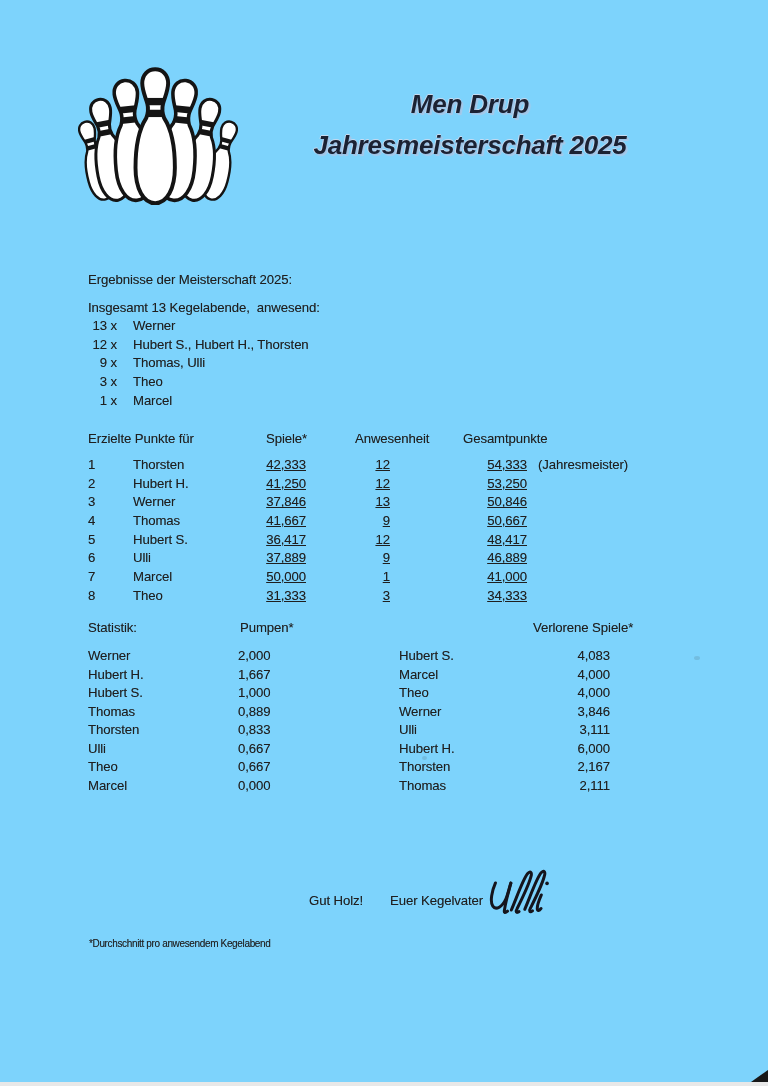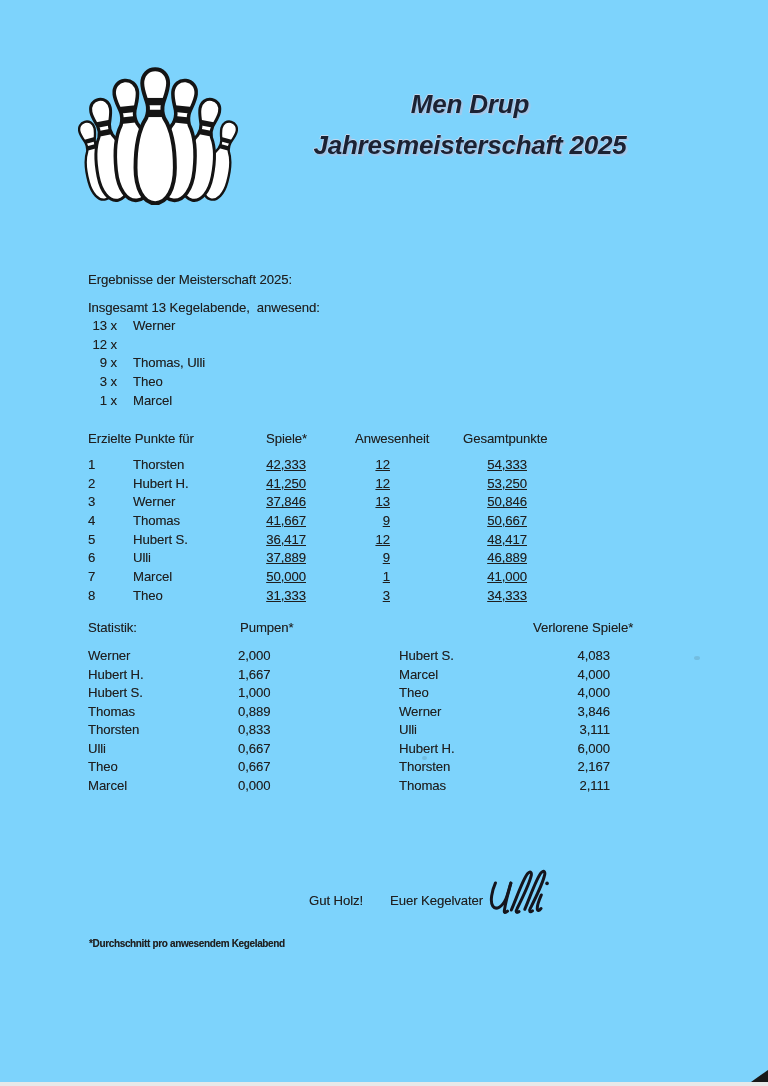--- a/index.html
+++ b/index.html
@@ -41,21 +41,21 @@
   .stats-rows { margin-top:9px; }
   .s-row { display:grid; grid-template-columns:150px 32px 129px 150px 61px; height:18.5px; }
   .s-val { text-align:right; white-space:nowrap; }
   
   .closing { position:absolute; left:0; top:893px; width:768px; height:20px; }
   .closing span { position:absolute; white-space:nowrap; }
   .greeting { left:309px; } .signoff { left:390px; }
   .signature { position:absolute; left:486px; top:869px; width:74px; height:50px; }
   .footnote {
     position:absolute; left:89px; top:938px;
-    font-size:10px; font-weight:bold; letter-spacing:-0.35px;
+    font-size:10px; font-weight:normal; letter-spacing:-0.35px;
   }
   
   .corner-artifact {
     position:absolute; right:0; bottom:0; width:17px; height:12px; background:#181818;
     clip-path:polygon(100% 0, 100% 100%, 0 100%);
   }
   .speck { position:absolute; border-radius:50%; background:rgba(60,60,60,0.14); }
   .speck-1 { left:694px; top:656px; width:6px; height:4px; }
   .speck-2 { left:422px; top:756px; width:5px; height:4px; }
 </style>
@@ -96,20 +96,21 @@
   <div class="intro">
     <div>Ergebnisse der Meisterschaft 2025:</div>
     <div class="intro-sub">Insgesamt 13 Kegelabende,  anwesend:</div>
     <div>
       <div class="att-row">
         <span class="att-count">13 x</span>
         <span class="att-names">Werner</span>
       </div>
       <div class="att-row">
         <span class="att-count">12 x</span>
+        <span class="att-names">Hubert S., Hubert H., Thorsten</span>
       </div>
       <div class="att-row">
         <span class="att-count">9 x</span>
         <span class="att-names">Thomas, Ulli</span>
       </div>
       <div class="att-row">
         <span class="att-count">3 x</span>
         <span class="att-names">Theo</span>
       </div>
       <div class="att-row">
@@ -126,20 +127,21 @@
       <span class="rh-3">Anwesenheit</span>
       <span class="rh-4">Gesamtpunkte</span>
     </div>
     <div class="results-rows">
       <div class="r-row">
         <span>1</span>
         <span>Thorsten</span>
         <span class="c-sp">42,333</span>
         <span class="c-anw">12</span>
         <span class="c-ges">54,333</span>
+        <span class="c-note">(Jahresmeister)</span>
       </div>
       <div class="r-row">
         <span>2</span>
         <span>Hubert H.</span>
         <span class="c-sp">41,250</span>
         <span class="c-anw">12</span>
         <span class="c-ges">53,250</span>
       </div>
       <div class="r-row">
         <span>3</span>

